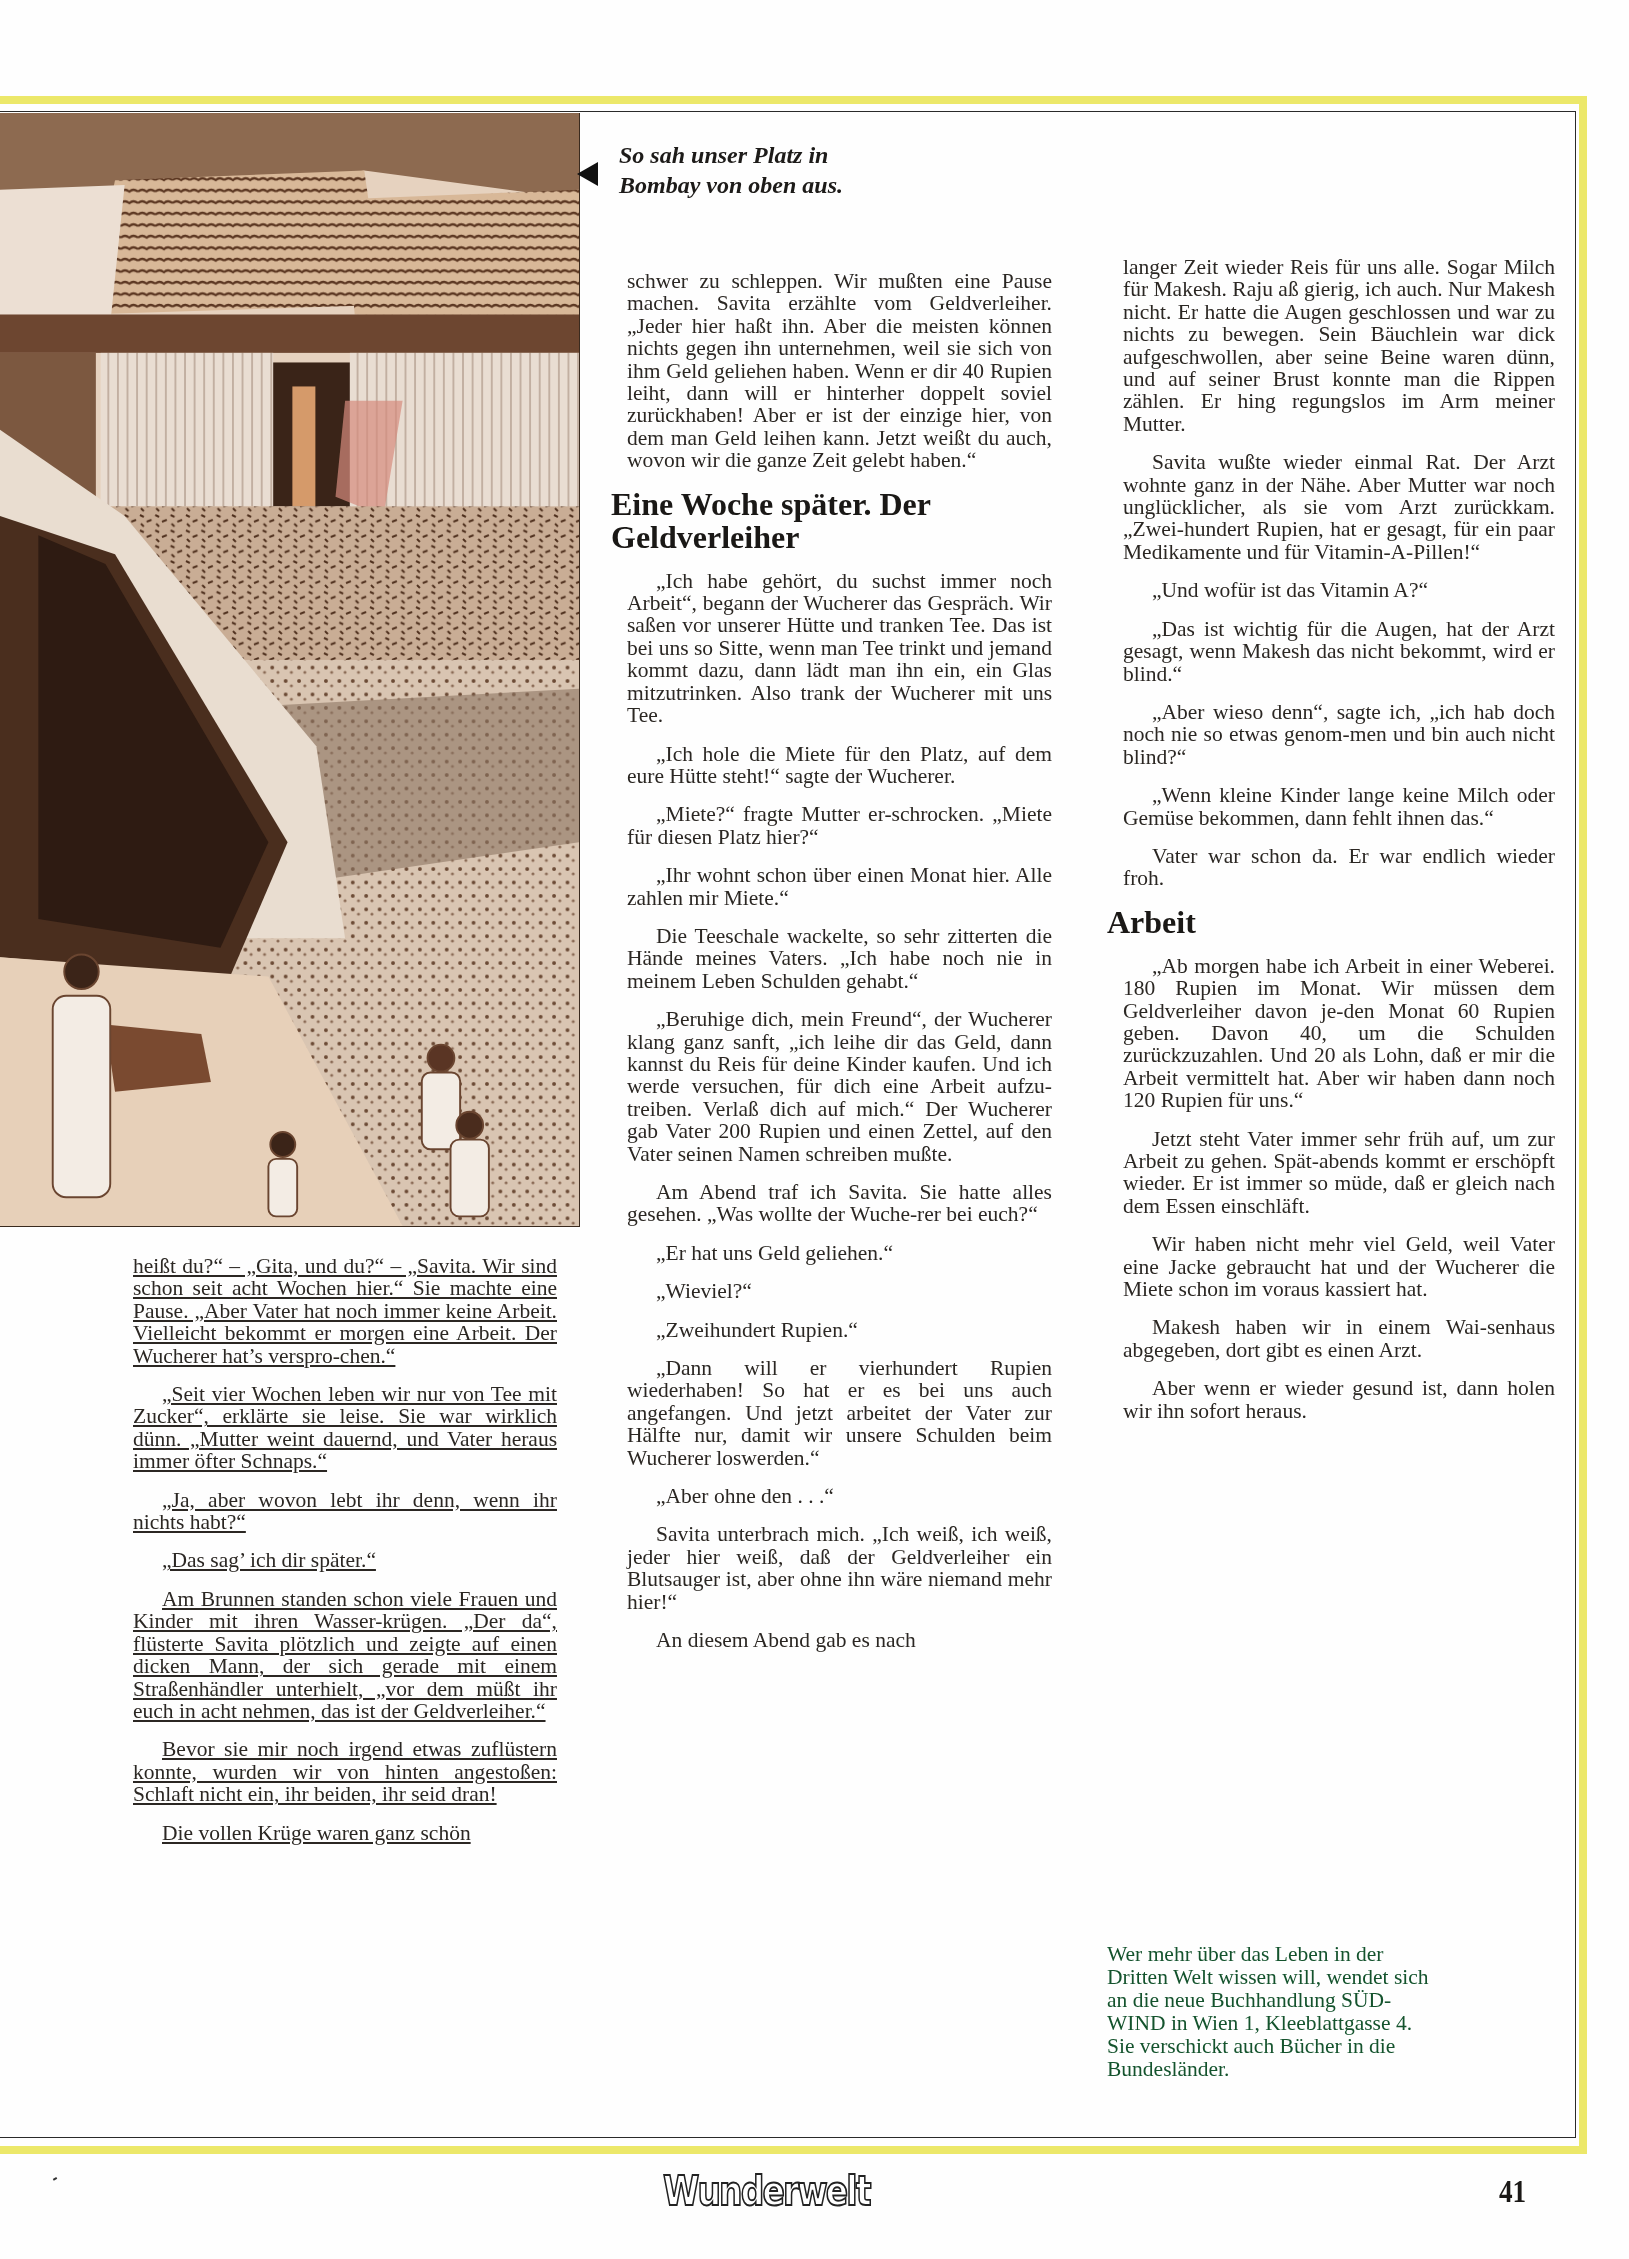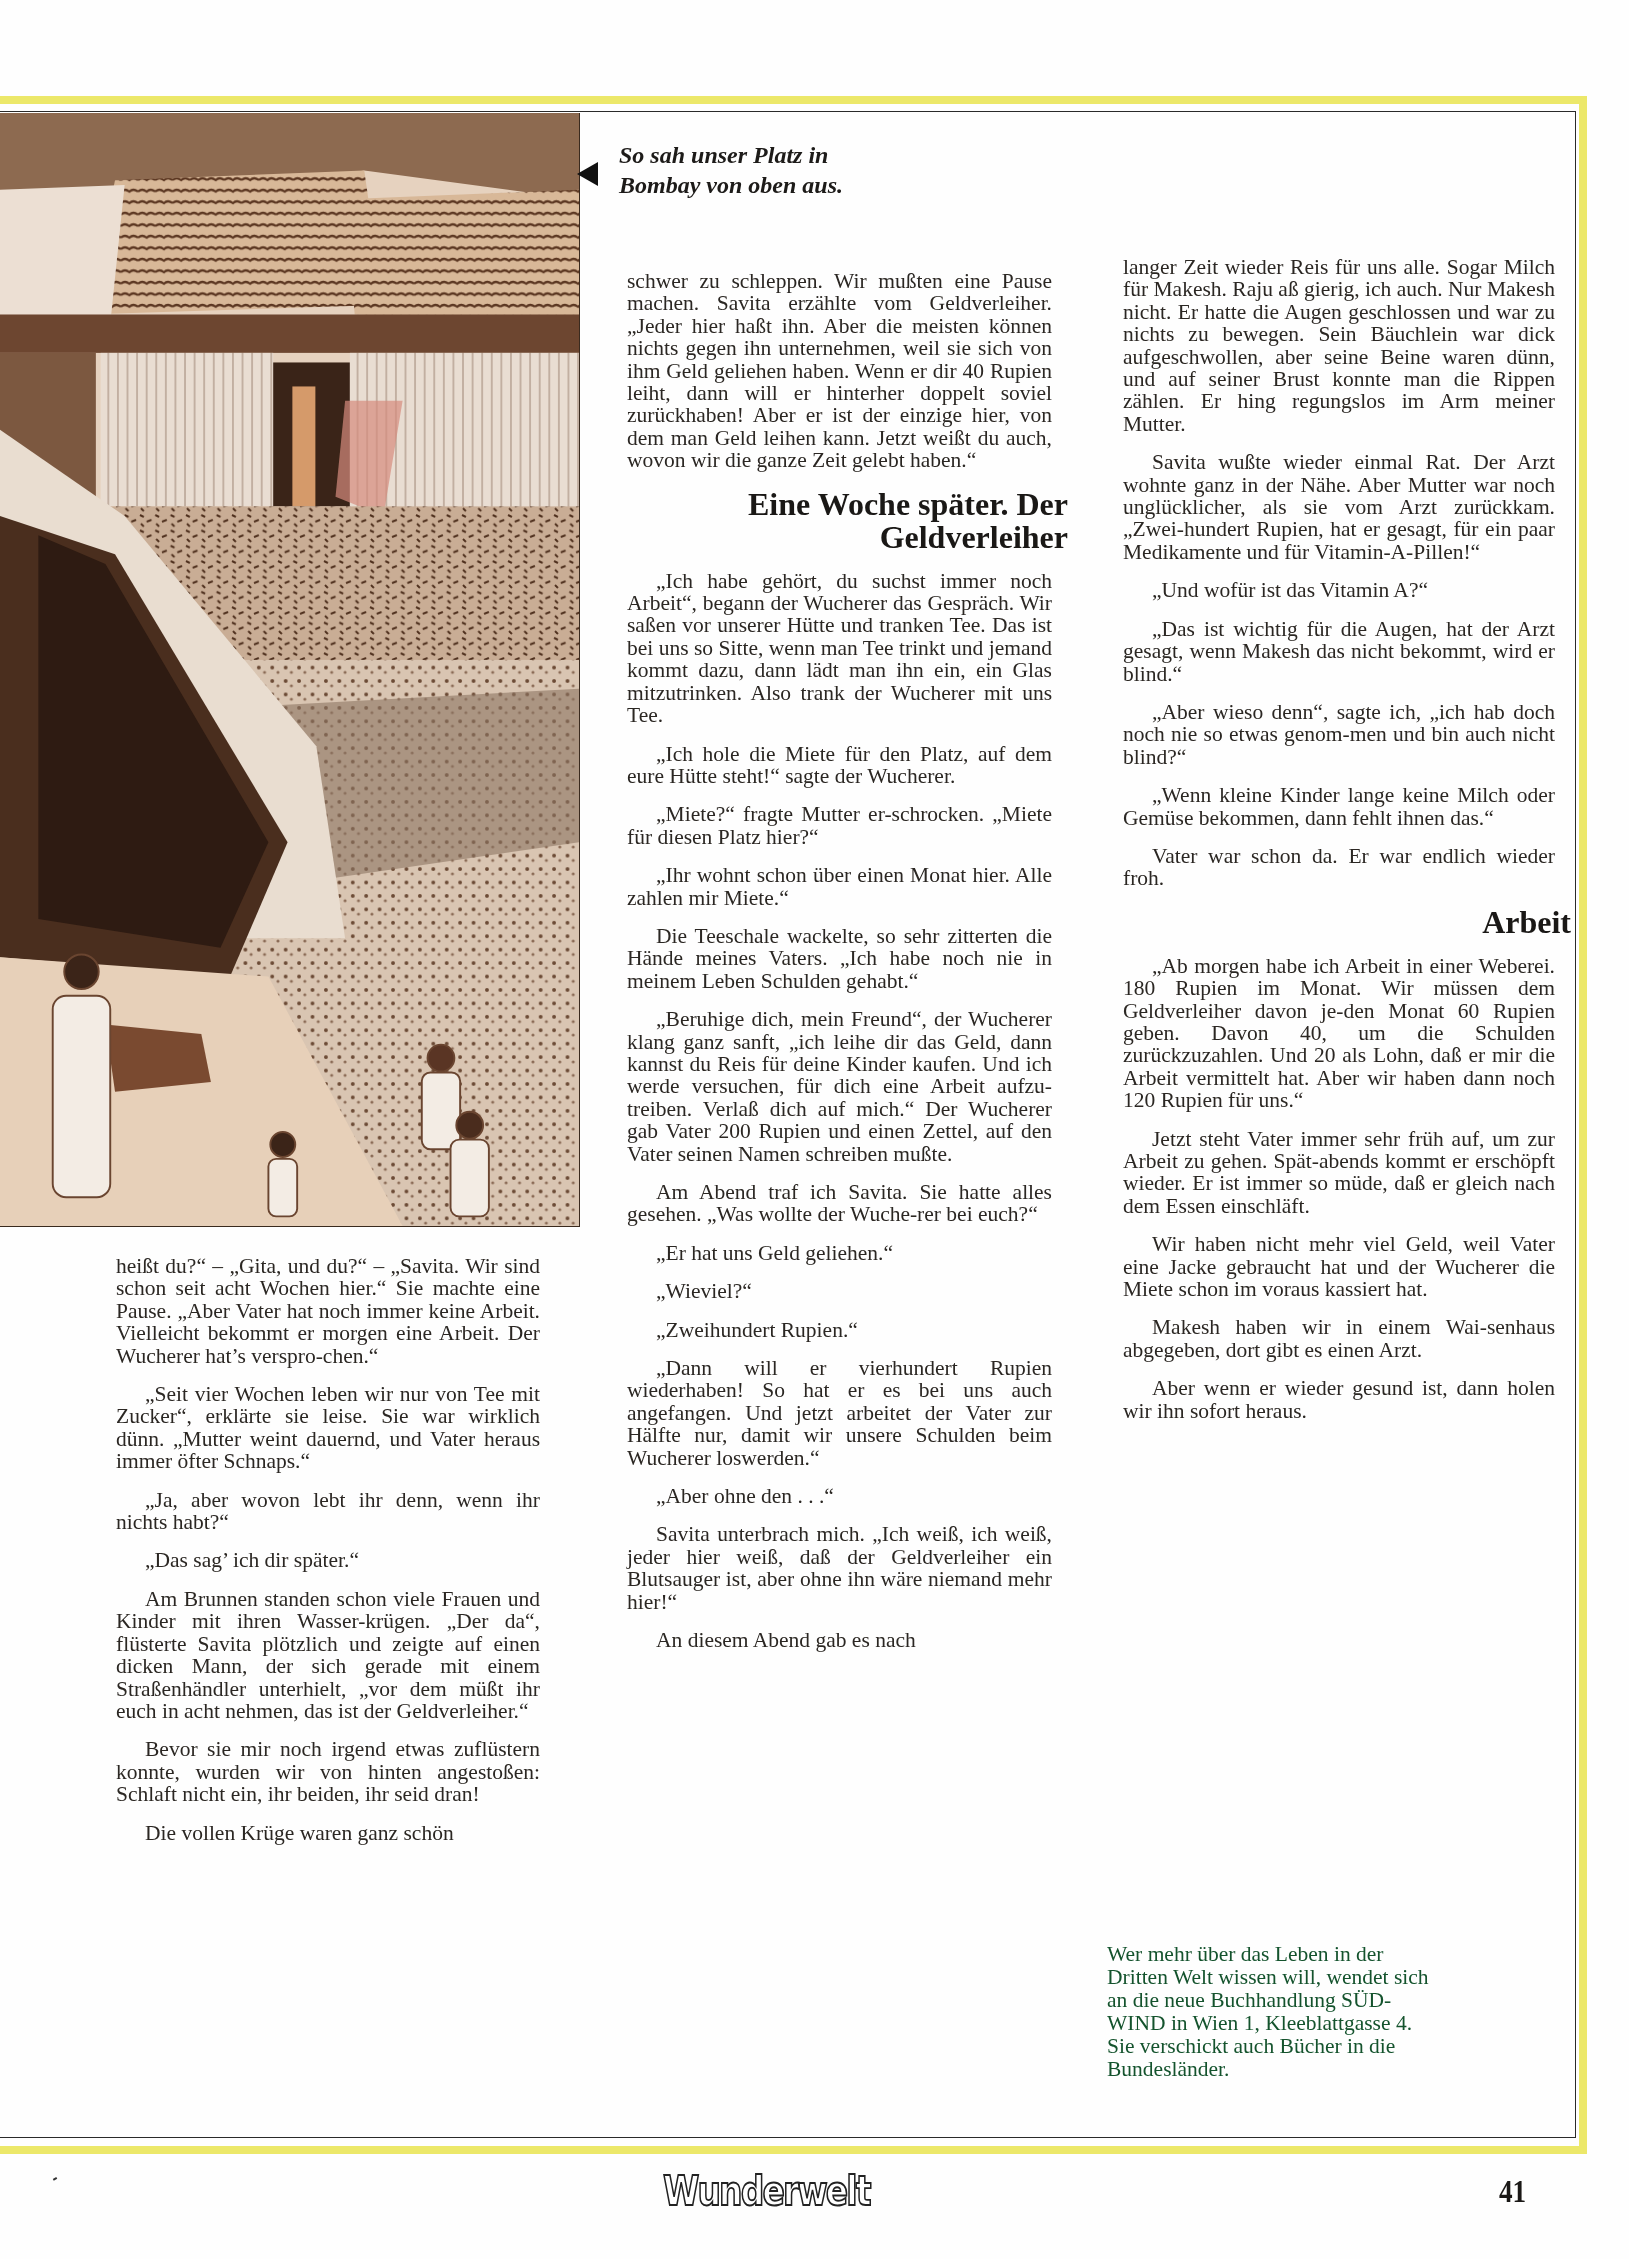--- a/index.html
+++ b/index.html
@@ -39,26 +39,26 @@
     border-right: 21px solid #111;
   }
   .col {
     position: absolute; font-size: 21.5px; line-height: 22.4px;
     text-align: justify; hyphens: manual;
     color: #2b2723;
   }
   .col p { margin: 16px; text-indent: 0; }
   .col p.ind { text-indent: 29px; }
   .col p.gap { margin-top: 6.7px; }
-  .col-left { left: 100px; top: 1239px; width: 456px; }
+  .col-left { left: 117px; top: 1239px; width: 456px; text-decoration: underline; }
   .col-mid  { left: 611px; top: 254px; width: 457px; }
   .col-right{ left: 1107px; top: 240px; width: 464px; }
   .col h2 {
     margin: 11.5px 0 1.9px 0; font-size: 32px; line-height: 33px; font-weight: bold;
-    color: #1a1816; text-align: right;
+    color: #1a1816; text-align: left;
   }
   .note {
     position: absolute; left: 1107px; top: 1943px; width: 461px;
     font-size: 21.5px; line-height: 23px; color: #14532d;
   }
   .logo {
     position: absolute; left: 663px; top: 2169px; font-size: 33px; line-height: 35px;
     font-family: "DejaVu Sans", sans-serif; font-weight: bold; letter-spacing: -1.9px;
     color: #fff;
     -webkit-text-stroke: 1.5px #222;

